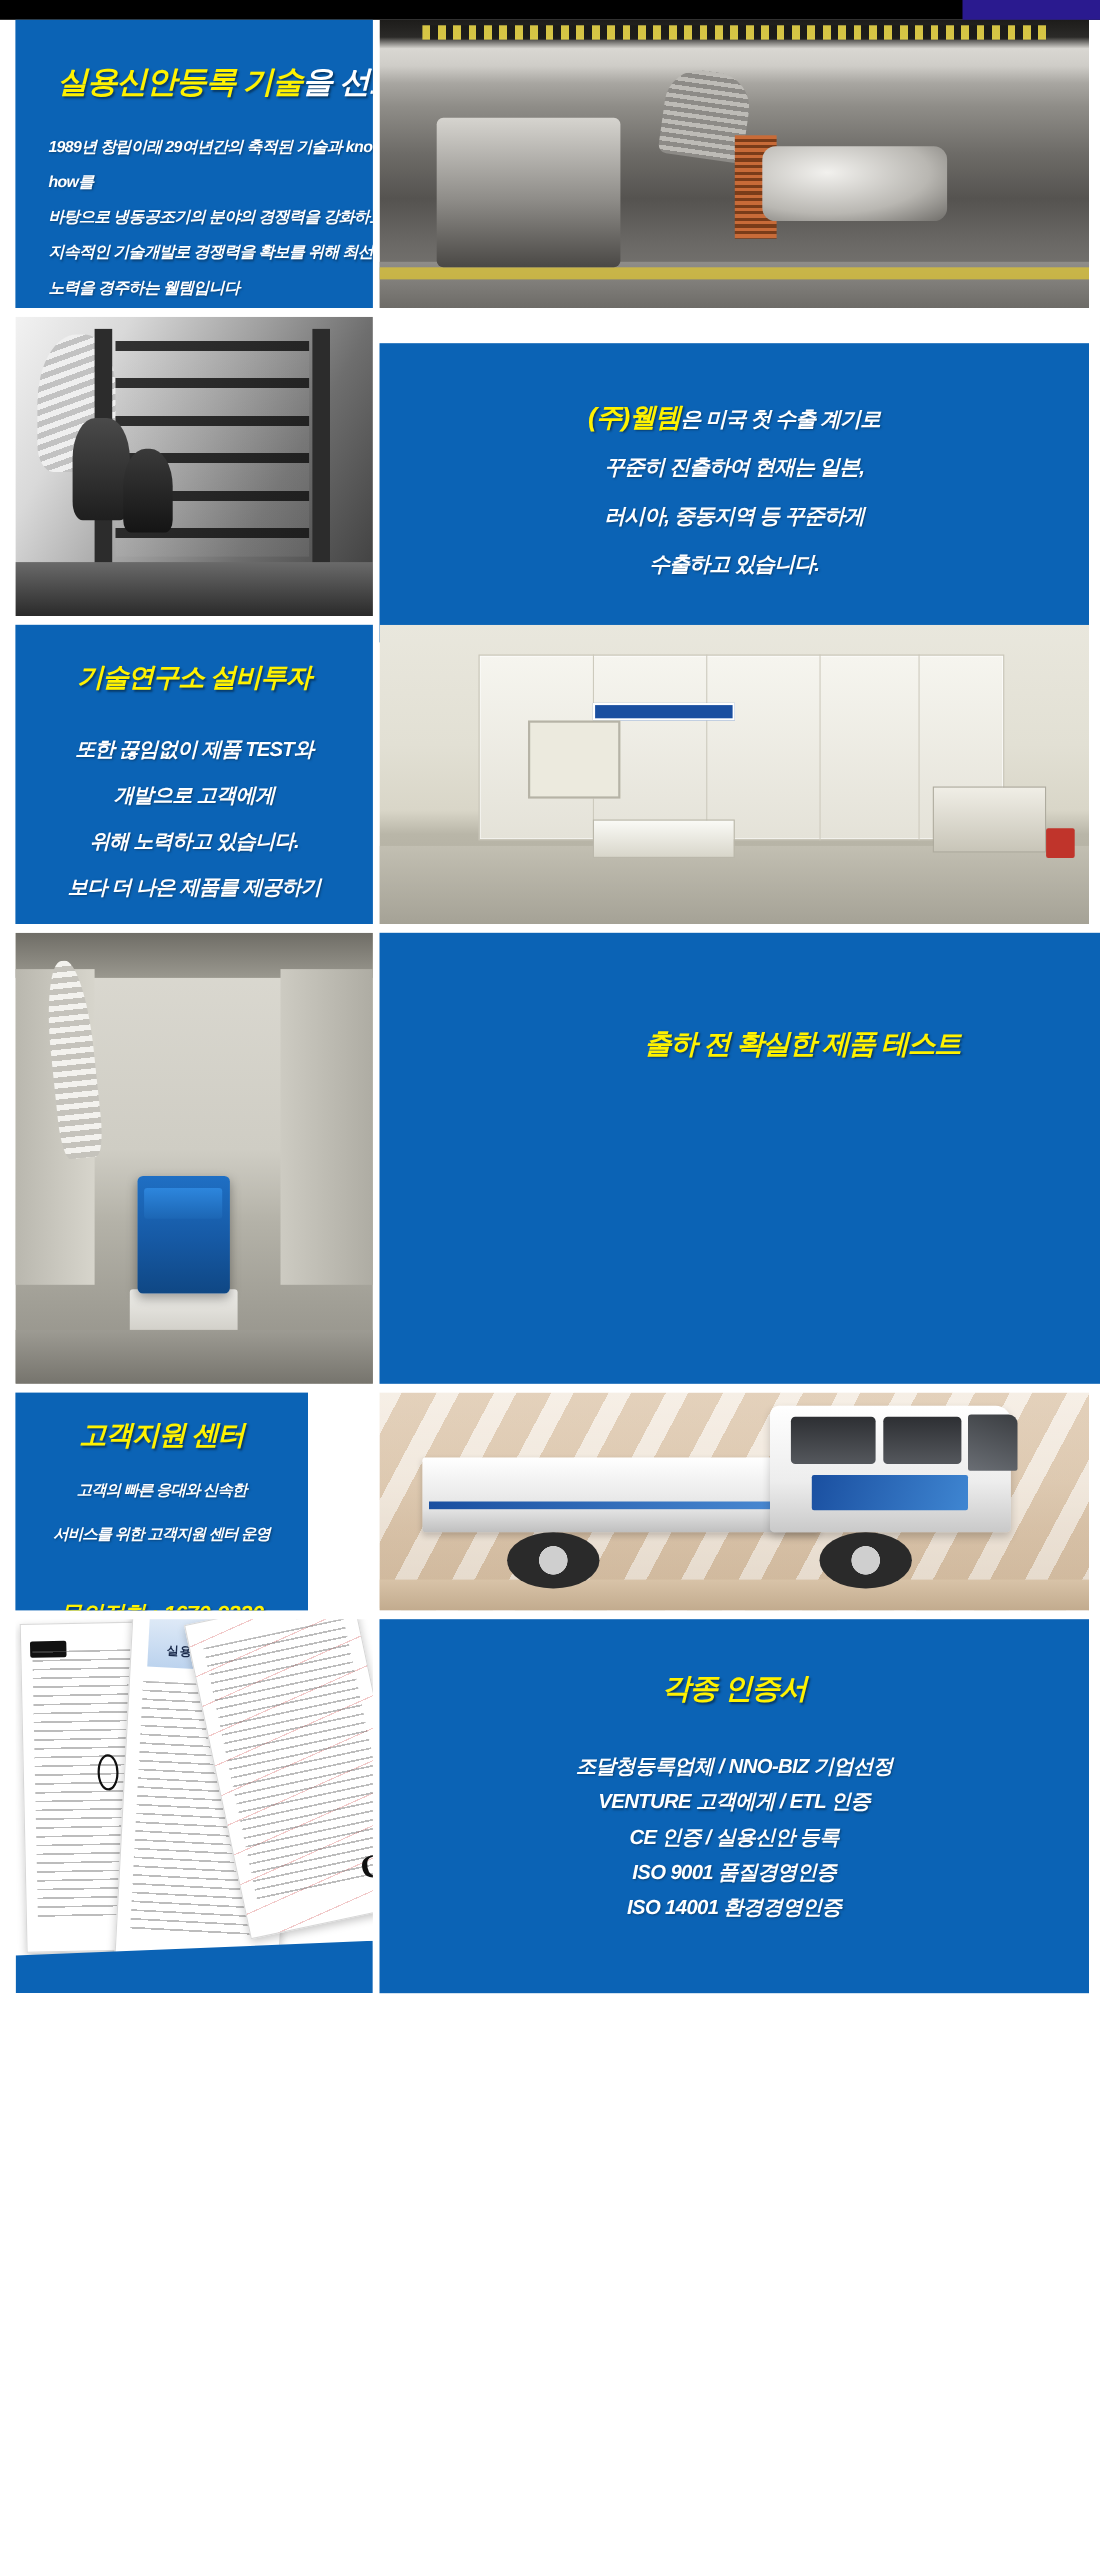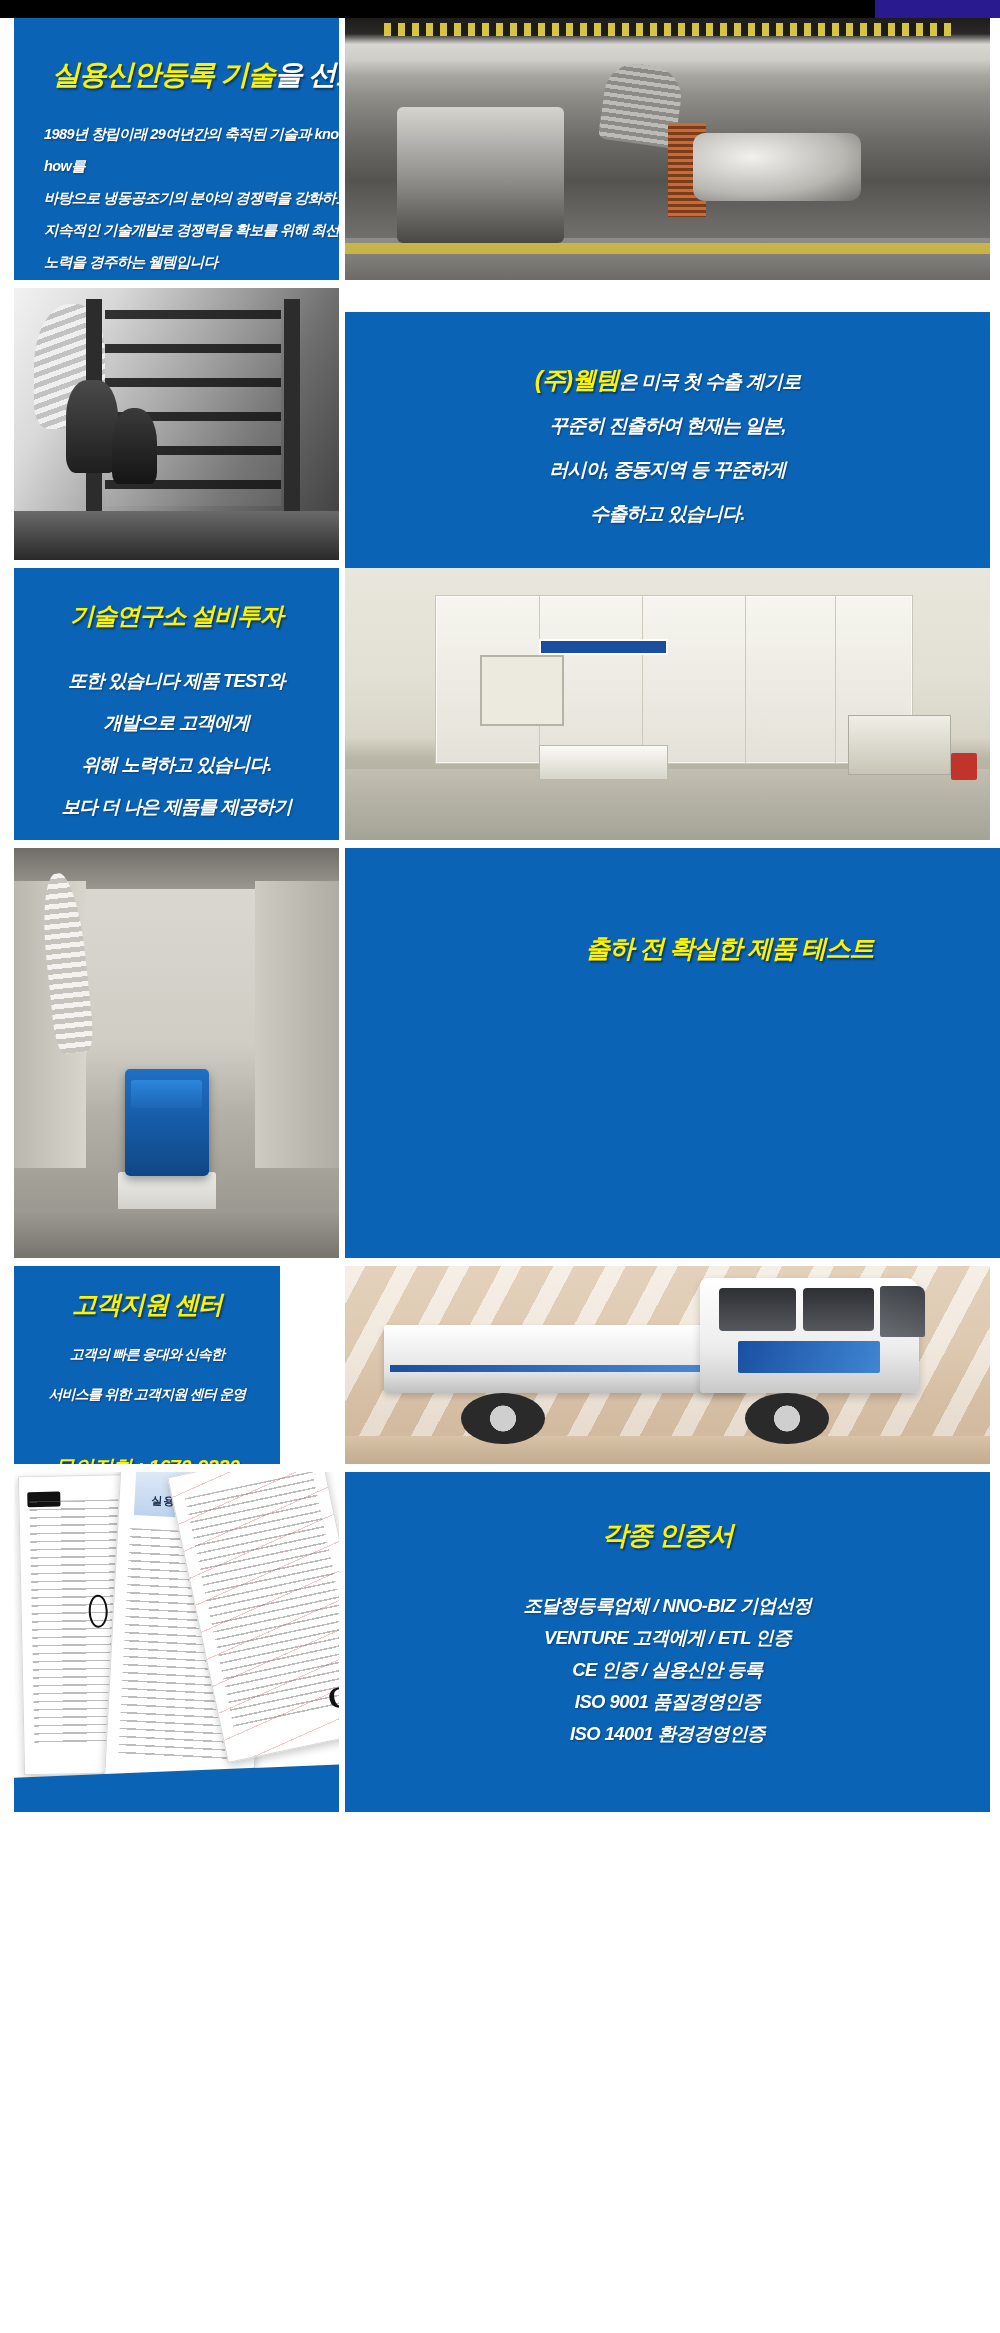--- a/index.html
+++ b/index.html
@@ -233,21 +233,21 @@
       </div>
       <div>꾸준히 진출하여 현재는 일본,</div>
       <div>러시아, 중동지역 등 꾸준하게</div>
       <div>수출하고 있습니다.</div>
     </div>
   </div>
 
   <div class="panel bluepanel" style="left:14px;top:568px;width:325px;height:272px;">
     <div class="head centerblock sec3-head">기술연구소 설비투자</div>
     <div class="txt centerblock sec3-body">
-      <div>또한 있습니다 제품 TEST와</div>
+      <div>또한 끊임없이 제품 TEST와</div>
       <div>개발으로 고객에게</div>
       <div>위해 노력하고 있습니다.</div>
       <div>보다 더 나은 제품를 제공하기</div>
     </div>
   </div>
 
   <div class="panel" style="left:345px;top:568px;width:645px;height:272px;">
     <div class="photo ph-coldroom">
       <div class="c-wall"></div>
       <div class="c-seam" style="left:30%;"></div>

